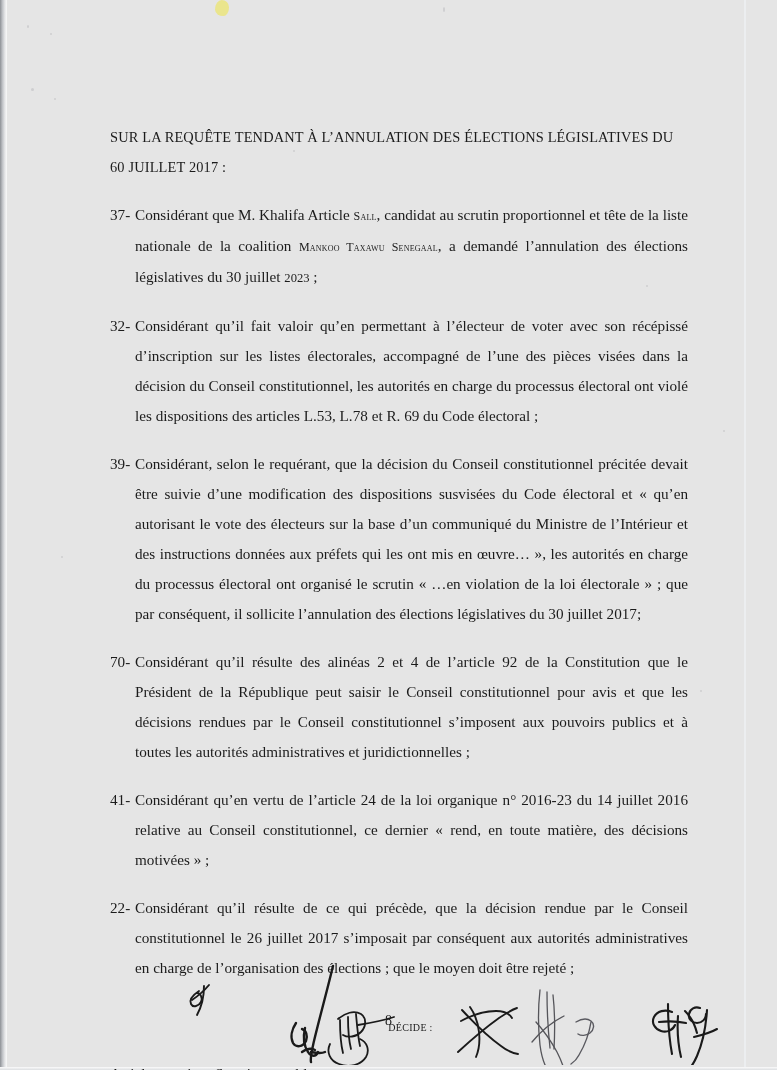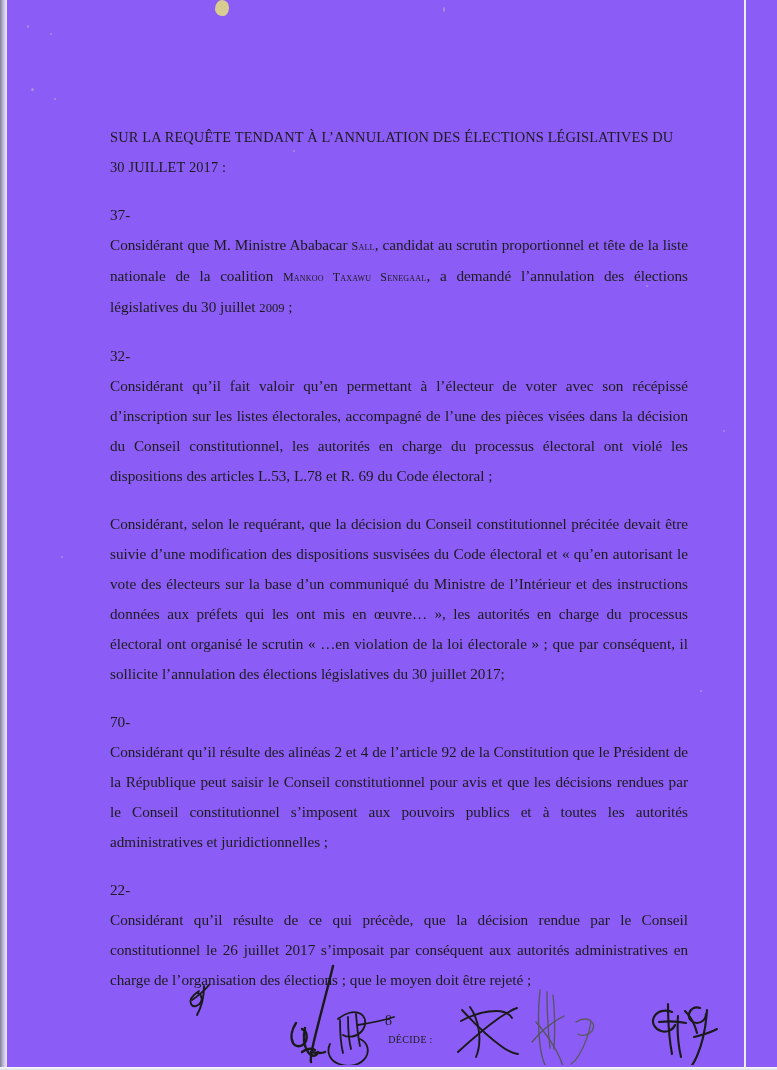--- a/index.html
+++ b/index.html
@@ -5,21 +5,21 @@
 <style>
   html, body {
     margin: 0;
     padding: 0;
     background: #ffffff;
   }
   .page {
     position: relative;
     width: 777px;
     height: 1070px;
-    background: #8b5cf6;
+    background: #e5e5e5;
     overflow: hidden;
     font-family: "Liberation Serif", "DejaVu Serif", serif;
     color: #1b1b1b;
   }
 
   
   .scan-edge-left {
     position: absolute;
     left: 0; top: 0;
     width: 7px; height: 1070px;
@@ -68,21 +68,20 @@
     letter-spacing: .15px;
     white-space: nowrap;
   }
   .heading-block .l2 { display: block; }
 
   .art {
     display: flex;
     margin-top: 18px;
     font-size: 15.2px;
     line-height: 30px;
-    flex-direction: column;
   }
   .art-num {
     flex: 0 0 auto;
     width: 25px;
     white-space: nowrap;
   }
   .art-body {
     flex: 1 1 auto;
     text-align: justify;
     text-justify: inter-word;
@@ -153,38 +152,43 @@
   <div class="speck" style="left:293px; top:150px; width:2px; height:2px;"></div>
   <div class="speck" style="left:646px; top:285px; width:2px; height:2px;"></div>
   <div class="speck" style="left:723px; top:430px; width:2px; height:2px;"></div>
   <div class="speck" style="left:61px;  top:556px; width:2px; height:2px;"></div>
   <div class="speck" style="left:700px; top:690px; width:2px; height:2px;"></div>
 
   <div class="body-text">
 
     <div class="heading-block">
       <span>SUR LA REQUÊTE TENDANT À L’ANNULATION DES ÉLECTIONS LÉGISLATIVES DU</span>
-      <span class="l2">30 JUILLET 2017 :</span>
+      <span class="l2">60 JUILLET 2017 :</span>
     </div>
 
     <div id="articles-container">
         <div class="art">
           <div class="art-num">37-</div>
-          <div class="art-body"><span>Considérant que M. Ministre Ababacar </span><span class="sc">Sall</span><span>, candidat au scrutin proportionnel et tête de la liste  nationale de la coalition </span><span class="sc">Mankoo Taxawu Senegaal</span><span>, a demandé l’annulation des élections législatives du 30 juillet </span><span class="small-year">2009</span><span> ;</span></div>
+          <div class="art-body"><span>Considérant que M. Khalifa Article </span><span class="sc">Sall</span><span>, candidat au scrutin proportionnel et tête de la liste  nationale de la coalition </span><span class="sc">Mankoo Taxawu Senegaal</span><span>, a demandé l’annulation des élections législatives du 30 juillet </span><span class="small-year">2023</span><span> ;</span></div>
         </div>
         <div class="art">
           <div class="art-num">32-</div>
           <div class="art-body"><span>Considérant qu’il fait valoir qu’en permettant à l’électeur de voter avec son récépissé d’inscription sur les listes électorales, accompagné de l’une des pièces visées dans la décision du Conseil constitutionnel, les autorités en charge du processus électoral ont violé les dispositions des articles L.53, L.78 et R. 69 du Code électoral ;</span></div>
         </div>
         <div class="art">
+          <div class="art-num">39-</div>
           <div class="art-body"><span>Considérant, selon le requérant, que la décision du Conseil constitutionnel précitée devait être suivie d’une modification des dispositions susvisées du Code électoral et « qu’en autorisant le vote des électeurs sur la base d’un communiqué du Ministre de l’Intérieur et des instructions données aux préfets qui les ont mis en œuvre… », les autorités en charge du processus électoral ont organisé le scrutin « …en violation de la loi électorale » ; que par conséquent, il sollicite l’annulation des élections législatives du 30 juillet 2017;</span></div>
         </div>
         <div class="art">
           <div class="art-num">70-</div>
           <div class="art-body"><span>Considérant qu’il résulte des alinéas 2 et 4 de l’article 92 de la Constitution que le Président de la République peut saisir  le Conseil constitutionnel pour avis et que les décisions rendues par le Conseil constitutionnel s’imposent aux pouvoirs publics et à toutes les autorités administratives et juridictionnelles ;</span></div>
+        </div>
+        <div class="art">
+          <div class="art-num">41-</div>
+          <div class="art-body"><span>Considérant qu’en vertu de l’article 24 de la loi organique n° 2016-23 du 14 juillet 2016 relative au Conseil constitutionnel, ce dernier « rend, en toute matière, des décisions motivées » ;</span></div>
         </div>
         <div class="art">
           <div class="art-num">22-</div>
           <div class="art-body"><span>Considérant qu’il résulte de ce qui précède, que la décision rendue par le Conseil constitutionnel le 26 juillet 2017 s’imposait par conséquent aux autorités administratives en charge de l’organisation des élections ; que le moyen doit être rejeté ;</span></div>
         </div>
       </div>
 
     <div class="decide">DÉCIDE :</div>
 
     <div class="article-premier">Article premier.- Sont irrecevables :</div>

